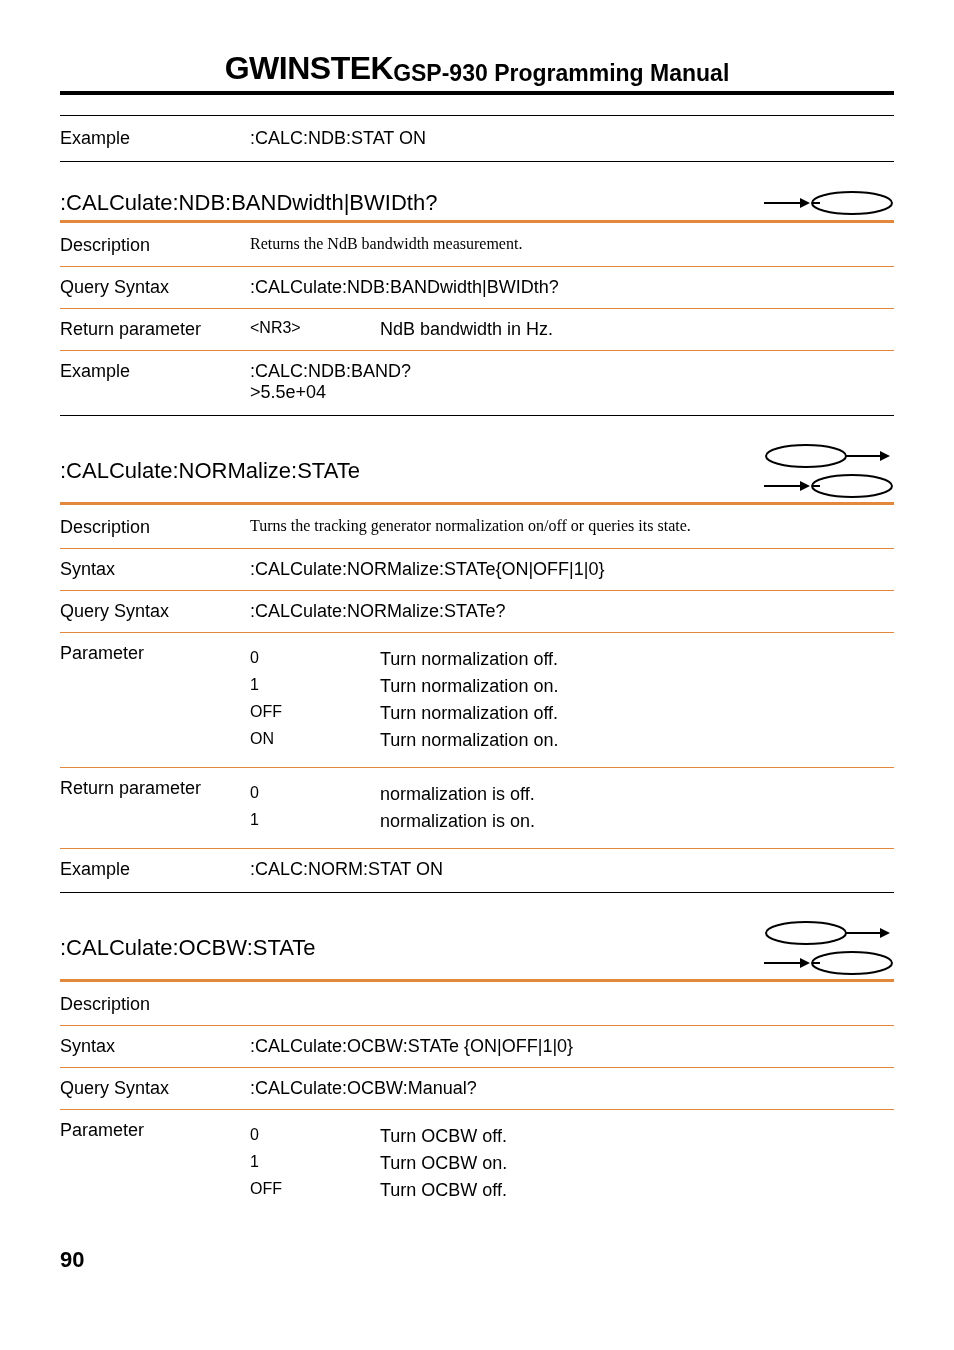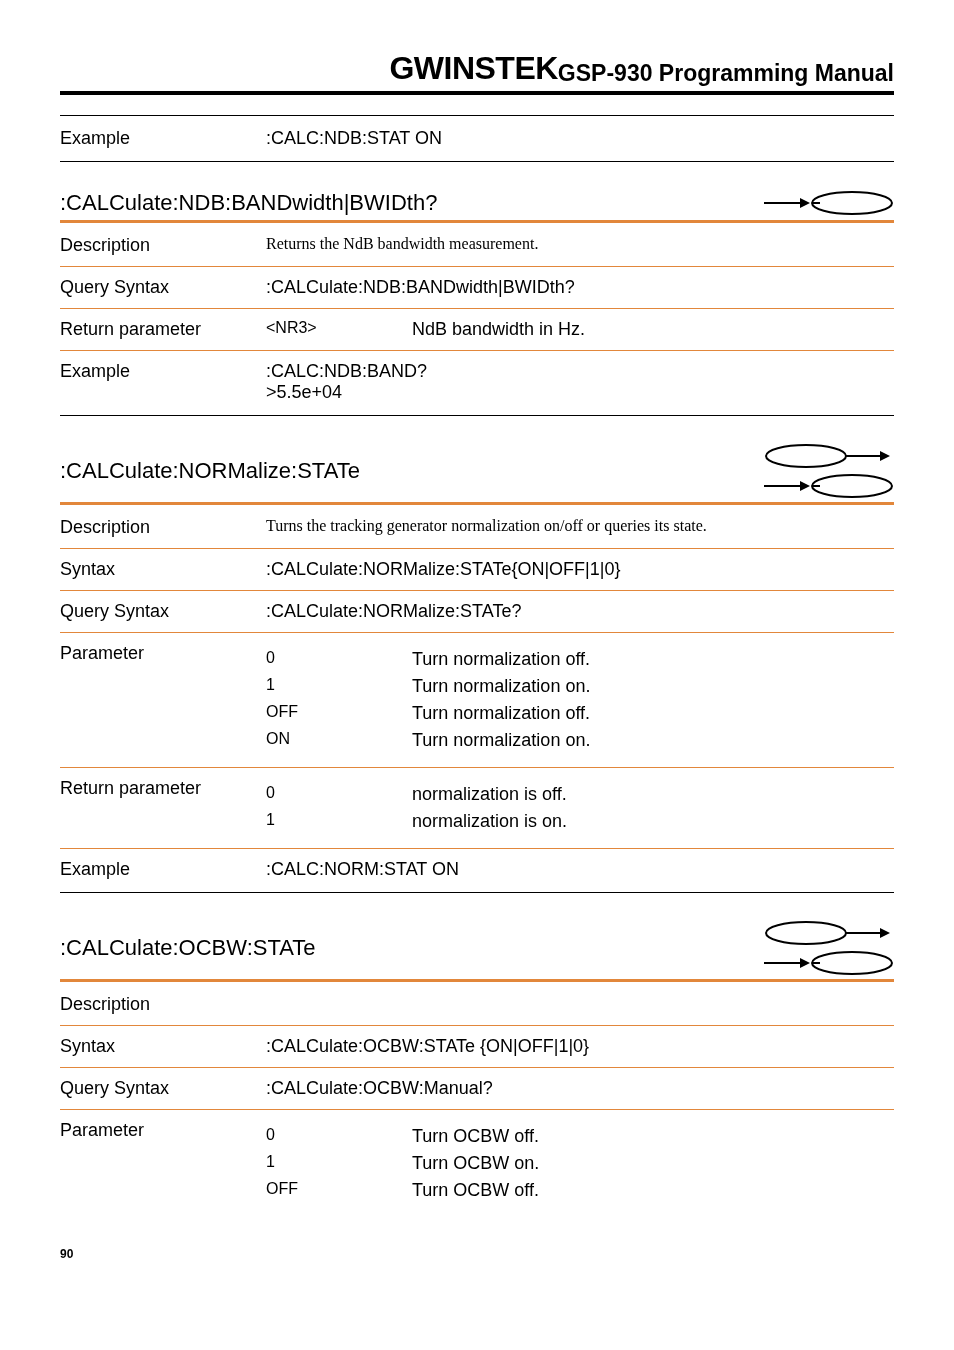--- a/index.html
+++ b/index.html
@@ -1,32 +1,32 @@
 <!DOCTYPE html>
 <html><head>
   <meta charset="utf-8">
   <style>
     * { margin: 0; padding: 0; box-sizing: border-box; }
     body { font-family: Arial, sans-serif; font-size: 16px; width: 954px; padding: 50px 60px; background: #fff; color: #000; }
-    .page-header { display: flex; justify-content: flex-end; align-items: flex-end; margin-bottom: 4px; }
+    .page-header { display: flex; justify-content: center; align-items: flex-end; margin-bottom: 4px; }
     .logo { font-family: Arial, sans-serif; font-weight: 900; font-size: 32px; letter-spacing: -0.5px; }
     .logo-w { position: relative; display: inline-block; }
     .manual-title { font-weight: bold; font-size: 23px; }
     .thick-rule { border: none; border-top: 4px solid #000; margin-bottom: 20px; }
     .thin-rule { border: none; border-top: 1px solid #000; margin: 12px 0; }
     .orange-rule-thick { border: none; border-top: 3px solid #e2873b; margin-top: 4px; margin-bottom: 12px; }
     .orange-rule-thin { border: none; border-top: 1px solid #e2873b; margin: 10px 0; }
     .command-header { display: flex; justify-content: space-between; align-items: center; margin-top: 28px; margin-bottom: 4px; }
     .command-title { font-size: 22px; font-family: 'Segoe UI', Arial, sans-serif; }
-    .row { display: flex; margin: 6px 0; gap: 16px; }
+    .row { display: flex; margin: 6px 0; }
     .label-col { width: 190px; flex-shrink: 0; font-family: 'Segoe UI', Arial, sans-serif; font-size: 18px; }
     .param-col { width: 130px; flex-shrink: 0; font-family: 'Segoe UI', Arial, sans-serif; font-size: 16px; }
     .value-col { flex: 1; font-family: 'Segoe UI', Arial, sans-serif; font-size: 18px; }
     .serif-text { font-family: Georgia, 'Times New Roman', serif; font-size: 16px; }
-    .page-num { font-weight: bold; font-size: 12px; margin-top: 40px; }
+    .page-num { font-weight: bold; font-size: 22px; margin-top: 40px; }
     .icon-wrap { display: flex; flex-direction: column; gap: 6px; align-items: flex-end; }
     svg.icon-svg { display: block; }
   </style>
 </head>
 <body>
 
 <div class="page-header">
   <div class="logo">G<span class="logo-w">W</span>INSTEK</div>
   <div class="manual-title">GSP-930 Programming Manual</div>
 </div>

